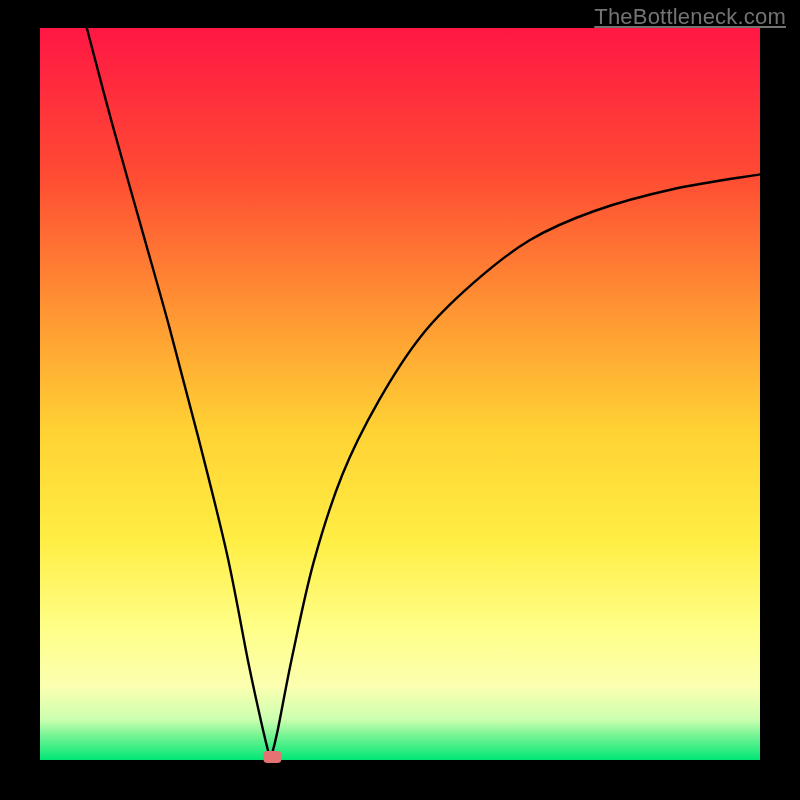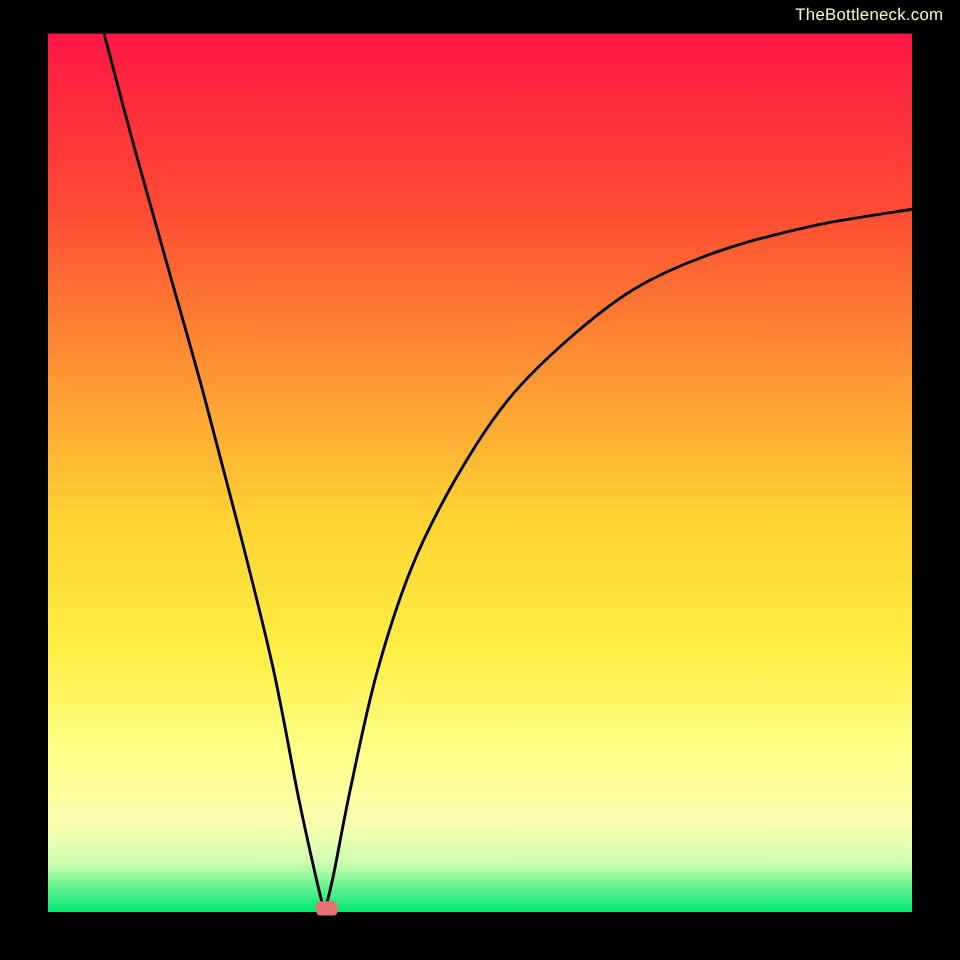--- a/index.html
+++ b/index.html
@@ -14,25 +14,26 @@
   .frame {
     position: relative;
     width: 800px;
     height: 800px;
     background: #000;
   }
   .watermark {
     position: absolute;
     top: 4px;
     right: 14px;
-    color: #fef9c3;
-    font-size: 14px;
+    color: #737373;
+    font-size: 22px;
     letter-spacing: 0.2px;
     z-index: 10;
     user-select: none;
+    text-decoration: underline;
   }
   svg {
     display: block;
   }
 </style>
 </head>
 <body>
 
 <div class="frame">
   <div class="watermark">TheBottleneck.com</div>

